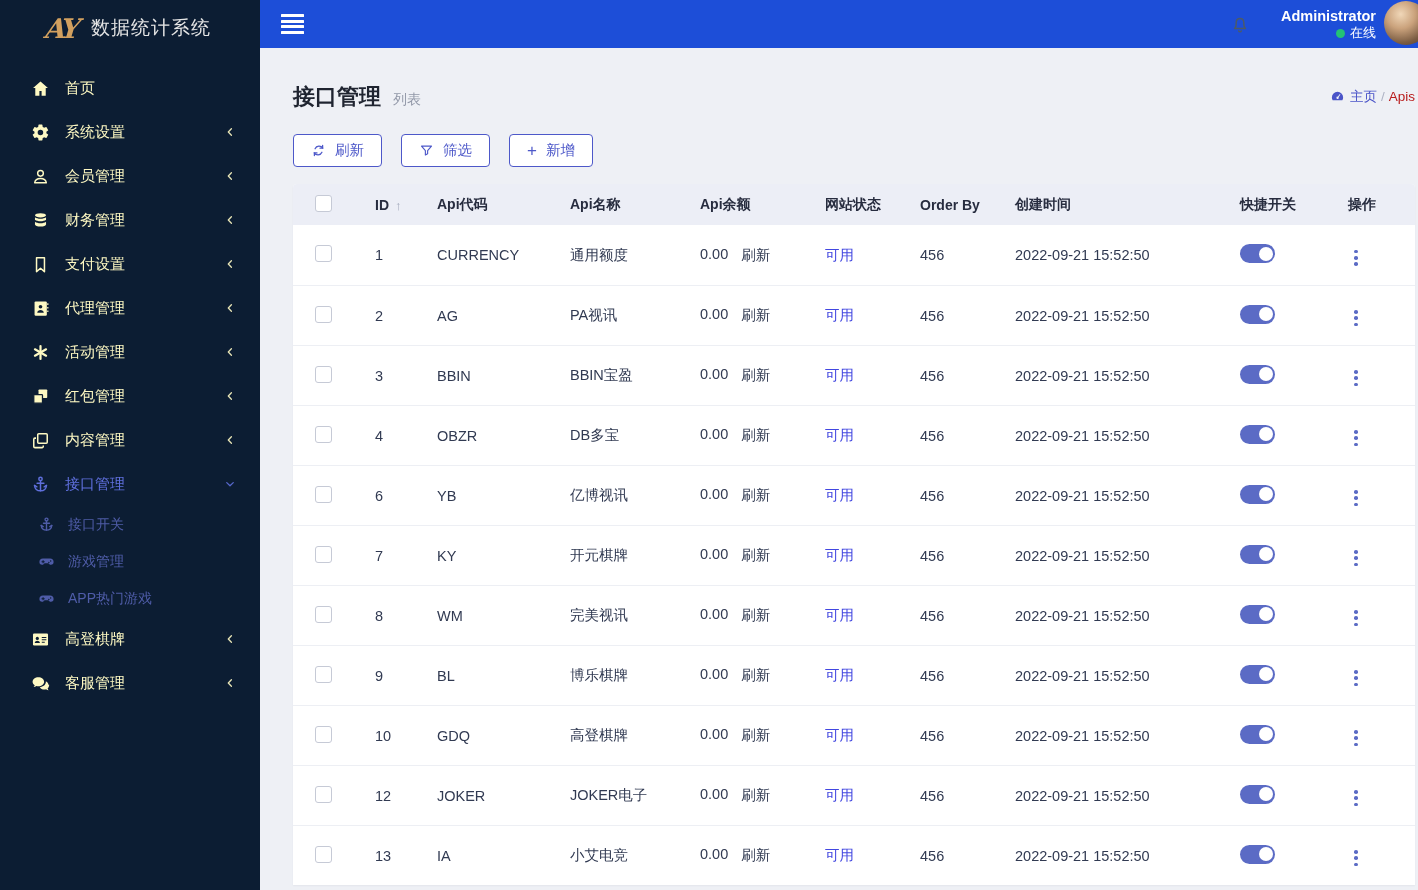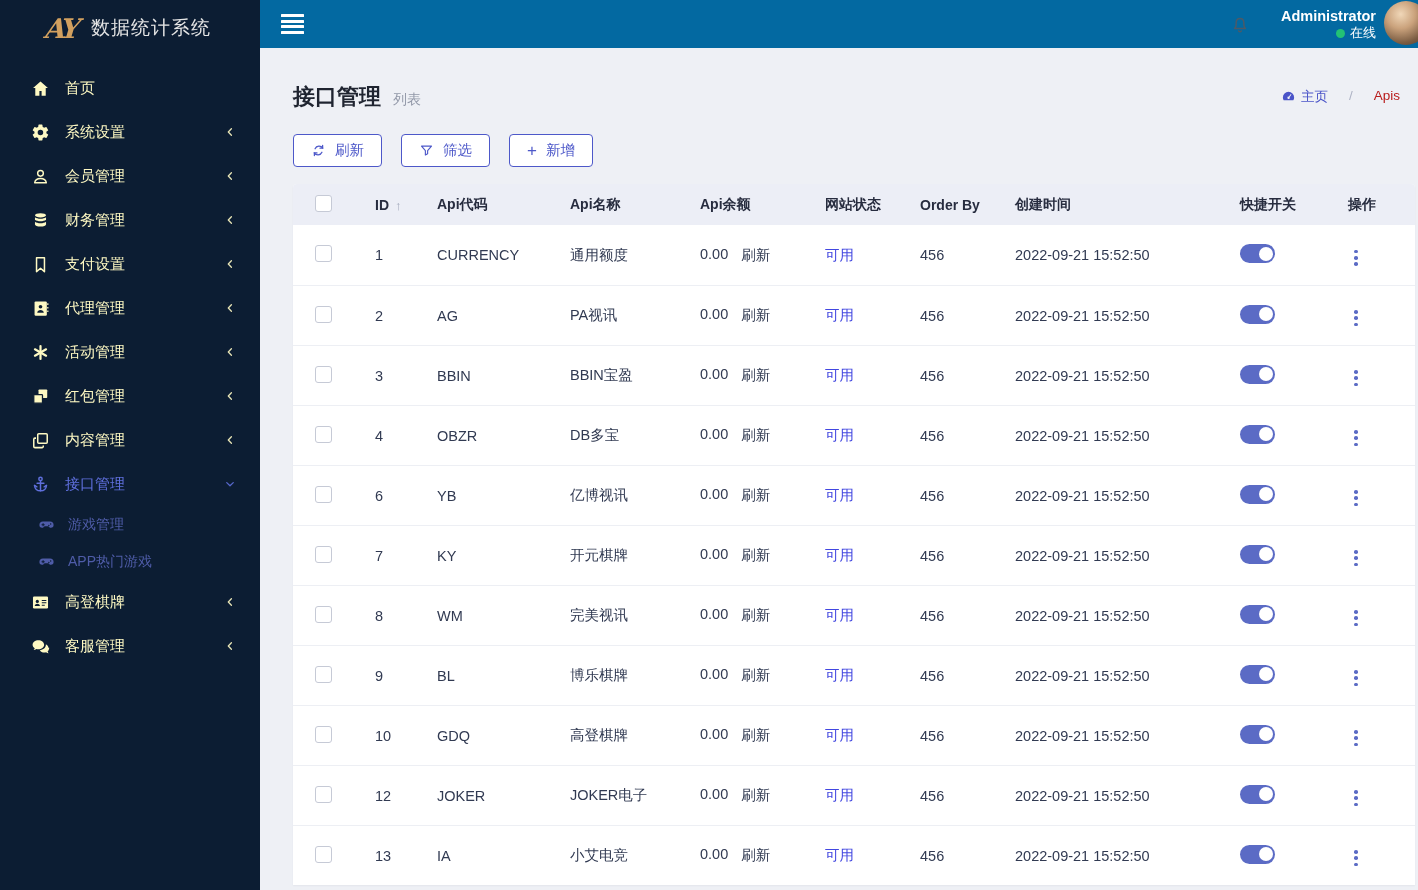--- a/index.html
+++ b/index.html
@@ -29,42 +29,42 @@
   .mi-icon svg { width:100%; height:100%; }
   .mi-label { flex:1; }
   .mi-chevron { width:12px; height:12px; display:inline-flex; opacity:.9; }
   .mi-chevron svg { width:12px; height:12px; }
   .menu-item.active { color:#5f6fdc; }
   .submenu .menu-item { height:37px; padding-left:38px; color:#4f5ca8; font-size:14px; }
   .submenu .mi-icon { width:17px; height:17px; flex-basis:17px; margin-right:13px; }
   
   .topbar {
     position:absolute; left:260px; top:0; width:1158px; height:48px;
-    background:#0369a1; display:flex; align-items:center; z-index:4;
+    background:#1d4ed8; display:flex; align-items:center; z-index:4;
   }
   .hamburger { margin-left:21px; display:flex; flex-direction:column; gap:2.5px; cursor:pointer; }
   .hamburger span { display:block; width:23px; height:3.2px; background:#fff; border-radius:.5px; }
   .topbar-right { margin-left:auto; display:flex; align-items:center; }
   .bell { width:22px; height:22px; color:#4c5a67; margin-right:30px; cursor:pointer; }
   .bell svg { width:22px; height:22px; }
   .userbox { text-align:right; color:#fff; line-height:1.25; margin-right:8px; }
   .user-name { font-size:14.5px; font-weight:bold; }
   .user-status { font-size:13px; display:flex; align-items:center; justify-content:flex-end; gap:5px; }
   .status-dot { width:9px; height:9px; border-radius:50%; background:#23c275; display:inline-block; }
   .avatar {
     width:44px; height:44px; border-radius:50%; flex:0 0 44px;
     background:radial-gradient(circle at 38% 30%, #f0d7b8 0%, #caa27c 35%, #7a5c42 70%, #4a3828 100%);
     margin-right:-10px; position:relative; top:-1px; cursor:pointer;
   }
   
   .content { position:absolute; left:260px; top:48px; width:1158px; height:842px; padding:0 3px 0 33px; }
   .page-head { display:flex; align-items:baseline; margin-top:34px; }
   .page-title { font-size:22px; font-weight:bold; color:#1f2430; }
   .page-subtitle { font-size:14px; color:#9298a8; margin-left:12px; }
-  .breadcrumb { margin-left:auto; display:flex; align-items:flex-start; gap:21px; font-size:13.5px; margin-right:15px; }
+  .breadcrumb { margin-left:auto; display:flex; align-items:center; gap:4px; font-size:13.5px; }
   .bc-home { color:#4a54c8; display:flex; align-items:center; gap:5px; cursor:pointer; }
   .bc-home svg { width:15px; height:15px; }
   .bc-sep { color:#aeb3c4; }
   .bc-current { color:#b91c1c; }
   .toolbar { display:flex; align-items:center; margin-top:22px; }
   .btn {
     display:inline-flex; align-items:center; gap:9px; height:33px; padding:0 17px;
     background:#fff; border:1px solid #4d58c9; border-radius:4px;
     color:#4d58c9; font-size:14.5px; cursor:pointer;
   }
@@ -242,20 +242,32 @@
           </svg>
         </span>
     <span class="mi-label">接口管理</span>
     <span class="mi-chevron">
           <svg viewBox="0 0 24 24" fill="none" stroke="currentColor" stroke-width="2.6" stroke-linecap="round" stroke-linejoin="round">
             <path d="M5.5 9.2 12 15.4l6.5-6.2"></path>
           </svg>
         </span>
   </div>
       <div class="submenu">
+        <div class="menu-item">
+    <span class="mi-icon">
+            <svg viewBox="0 0 24 24" fill="none" stroke="currentColor" stroke-width="1.9" stroke-linecap="round">
+              <circle cx="12" cy="5" r="2.1"></circle>
+              <path d="M12 7.2V20M7.7 10.3h8.6"></path>
+              <path d="M4.5 13.2c.4 4.2 3.4 6.8 7.5 6.8s7.1-2.6 7.5-6.8"></path>
+              <path d="M4.5 13.2l2.9 1.7M19.5 13.2l-2.9 1.7"></path>
+            </svg>
+          </span>
+    <span class="mi-label">接口开关</span>
+
+  </div>
         <div class="menu-item">
     <span class="mi-icon">
             <svg viewBox="0 0 24 24">
               <path d="M7 7.8h10a5 5 0 0 1 5 5 3.8 3.8 0 0 1-3.8 3.8c-1.6 0-2.8-.8-3.5-2.1H9.3c-.7 1.3-1.9 2.1-3.5 2.1A3.8 3.8 0 0 1 2 12.8a5 5 0 0 1 5-5z" fill="currentColor"></path>
               <path d="M7.2 10.2v4.4M5 12.4h4.4" stroke="#0c1d33" stroke-width="1.5"></path>
               <circle cx="15.3" cy="13.4" r="1" fill="#0c1d33"></circle>
               <circle cx="17.9" cy="11.2" r="1" fill="#0c1d33"></circle>
             </svg>
           </span>
     <span class="mi-label">游戏管理</span>

